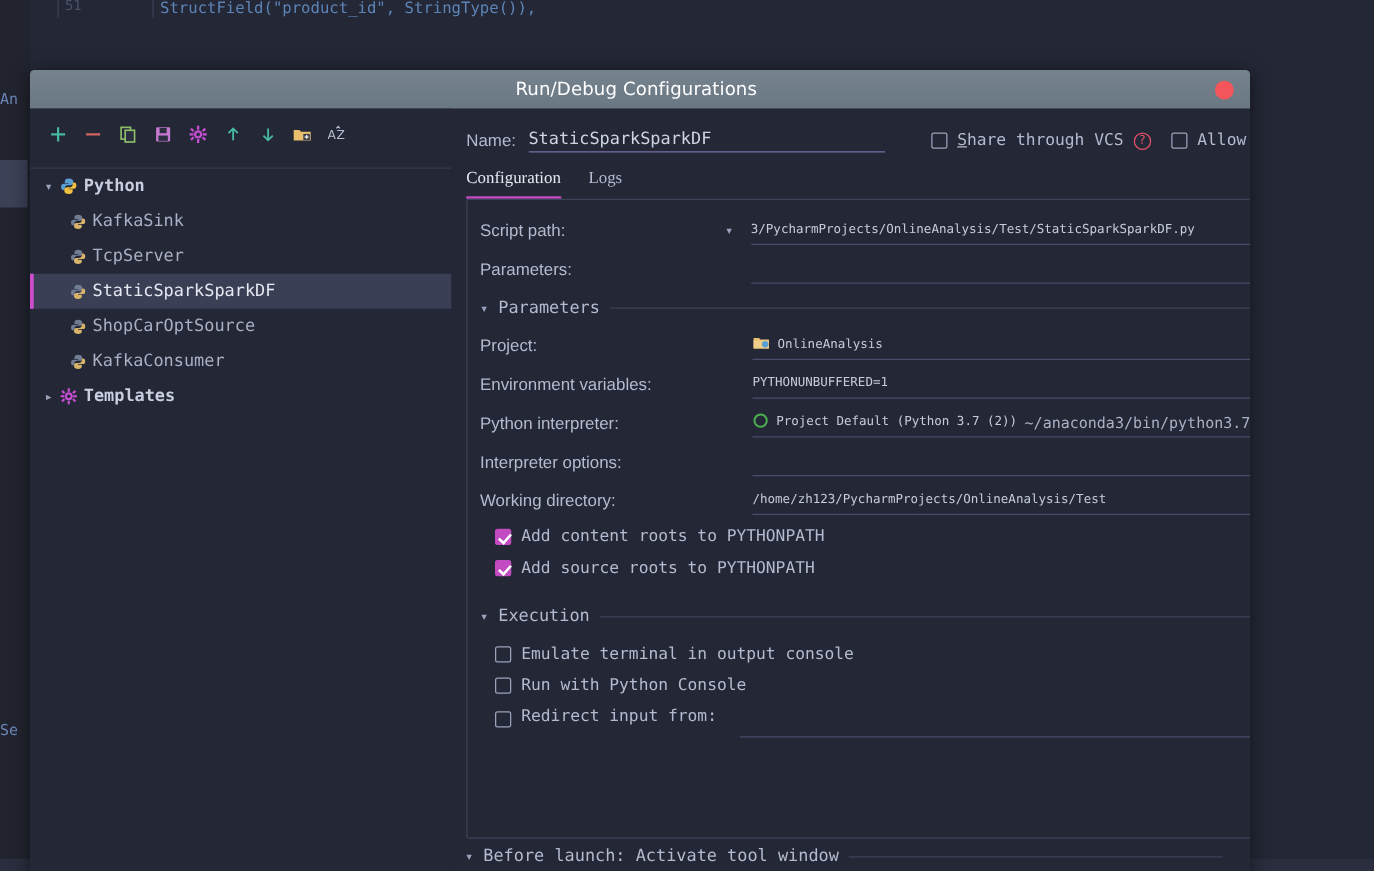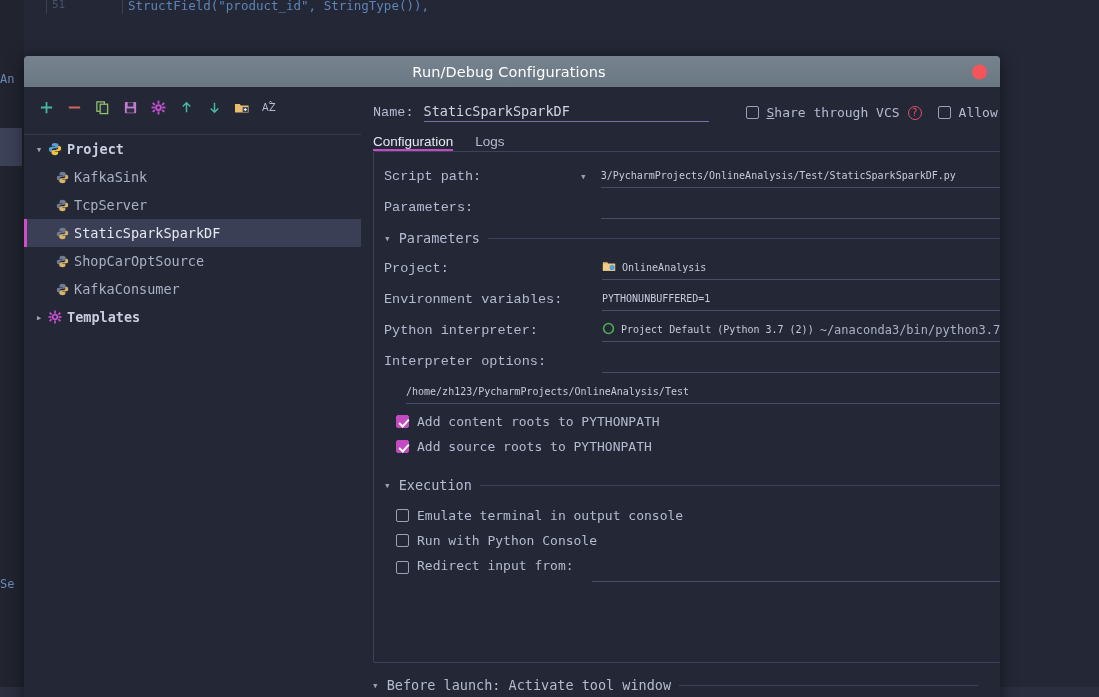--- a/index.html
+++ b/index.html
@@ -112,21 +112,21 @@
   .help-btn .ring {
     width:17px; height:17px; border-radius:50%; border:1.6px solid #e0506a;
     display:flex; align-items:center; justify-content:center;
     font-size:11px; color:#e0506a; font-family:"DejaVu Sans", sans-serif; font-weight:bold;
   }
 
   
   .right-pane { position: relative; flex: 1 1 auto; }
   .name-row { display:flex; align-items:center; padding: 16px 0 0 12px; }
   .lbl {
-    font-family: Liberation Mono, monospace;
+    font-family: Liberation Sans, sans-serif;
     font-size: 13.5px; color: #b4bbd0; white-space: nowrap;
   }
   .name-input {
     margin-left: 10px; width: 285px;
     border-bottom: 1px solid #7c6fa8; padding-bottom: 2px;
     font-size: 13.5px; color: #cfd5e6;
     font-family: "DejaVu Sans Mono", monospace;
     cursor: text;
   }
   .topchecks { display:flex; align-items:center; gap:8px; margin-left: 37px; }
@@ -145,22 +145,22 @@
   .chk-label { font-size: 13px; color: #b4bbd0; font-family:"DejaVu Sans Mono", monospace; white-space:nowrap;}
   .chk-label u { text-decoration: underline; }
   .q-ico {
     width: 14px; height: 14px; border-radius: 50%; border: 1.4px solid #e0506a;
     color:#e0506a; font-size:10px; line-height:11px; text-align:center;
     font-family:"DejaVu Sans", sans-serif; cursor:pointer;
   }
 
   .tabs { display:flex; gap: 22px; margin: 12px 0 0 12px; }
   .tab {
-    font-size: 13.5px; color:#b4bbd0; 
-    font-family:Liberation Sans, sans-serif; cursor:pointer;
+    font-size: 13.5px; color:#b4bbd0; padding-bottom: 7px;
+    font-family:Liberation Serif, serif; cursor:pointer;
   }
   .tab.active { color:#e4e8f3; border-bottom: 2.5px solid #c24bc2; }
 
   .config-box {
     position: relative; margin: 0 20px 0 12px;
     border: 1px solid #3d4259; border-radius: 2px;
     height: 512px; padding: 10px 0 0 0;
   }
 
   .frow { display:flex; align-items:center; min-height: 28px; padding: 0 14px 0 10px; margin-bottom: 3px; position:relative;}
@@ -312,21 +312,21 @@
         <div class="tree">
 
           <div class="tree-row bold">
             <span class="chev">▾</span>
             <span class="ico-py">
               <svg width="14" height="14" viewBox="0 0 16 16">
                 <path d="M7.9 1C5.6 1 4.4 1.9 4.4 3.4v1.8h3.7v.6H3.2C1.8 5.8 1 6.7 1 8.6s.8 2.8 2.2 2.8h1.2V9.6c0-1.5 1.3-2.6 2.8-2.6h2.6c1.3 0 2.2-.9 2.2-2.1V3.4C12 1.9 10.4 1 7.9 1z" fill="#5a9fd4"></path>
                 <path d="M8.1 15c2.3 0 3.5-.9 3.5-2.4v-1.8H7.9v-.6h4.9c1.4 0 2.2-.9 2.2-2.8S14.2 4.6 12.8 4.6h-1.2v1.8c0 1.5-1.3 2.6-2.8 2.6H6.2C4.9 9 4 9.9 4 11.1v1.5C4 14.1 5.6 15 8.1 15z" fill="#f0c040"></path>
               </svg>
             </span>
-            <span>Project</span>
+            <span>Python</span>
           </div>
 
           <div class="tree-row">
             <span class="tree-indent"></span>
             <span class="ico-py">
               <svg width="13" height="13" viewBox="0 0 16 16">
                   <path d="M7.9 1C5.6 1 4.4 1.9 4.4 3.4v1.8h3.7v.6H3.2C1.8 5.8 1 6.7 1 8.6s.8 2.8 2.2 2.8h1.2V9.6c0-1.5 1.3-2.6 2.8-2.6h2.6c1.3 0 2.2-.9 2.2-2.1V3.4C12 1.9 10.4 1 7.9 1z" fill="#6f7c94"></path>
                   <path d="M8.1 15c2.3 0 3.5-.9 3.5-2.4v-1.8H7.9v-.6h4.9c1.4 0 2.2-.9 2.2-2.8S14.2 4.6 12.8 4.6h-1.2v1.8c0 1.5-1.3 2.6-2.8 2.6H6.2C4.9 9 4 9.9 4 11.1v1.5C4 14.1 5.6 15 8.1 15z" fill="#d8b46a"></path>
                 </svg>
             </span>
@@ -499,20 +499,21 @@
               <span class="fieldval"></span>
               <span class="expand-ico" style="margin-left:auto">
                 <svg width="13" height="13" viewBox="0 0 14 14">
                     <path d="M8 1.5h4.5V6M12.5 1.5L8.4 5.6M6 12.5H1.5V8M1.5 12.5l4.1-4.1" stroke="#b6bdd2" stroke-width="1.3" fill="none"></path>
                   </svg>
               </span>
             </span>
           </div>
 
           <div class="frow">
+            <span class="lbl">Working directory:</span>
             <span class="field" style="margin-left:22px">
               <span class="fieldval">/home/zh123/PycharmProjects/OnlineAnalysis/Test</span>
               <span class="folder-ico" style="margin-left:auto">
                 <svg width="14" height="13" viewBox="0 0 16 14">
                     <path d="M1 2.2h5l1.2 1.5h7.8v8.1H1z" fill="#6fa3ab"></path>
                     <path d="M1 4.4h14v7.4H1z" fill="#8fc3cb"></path>
                   </svg>
               </span>
             </span>
           </div>

